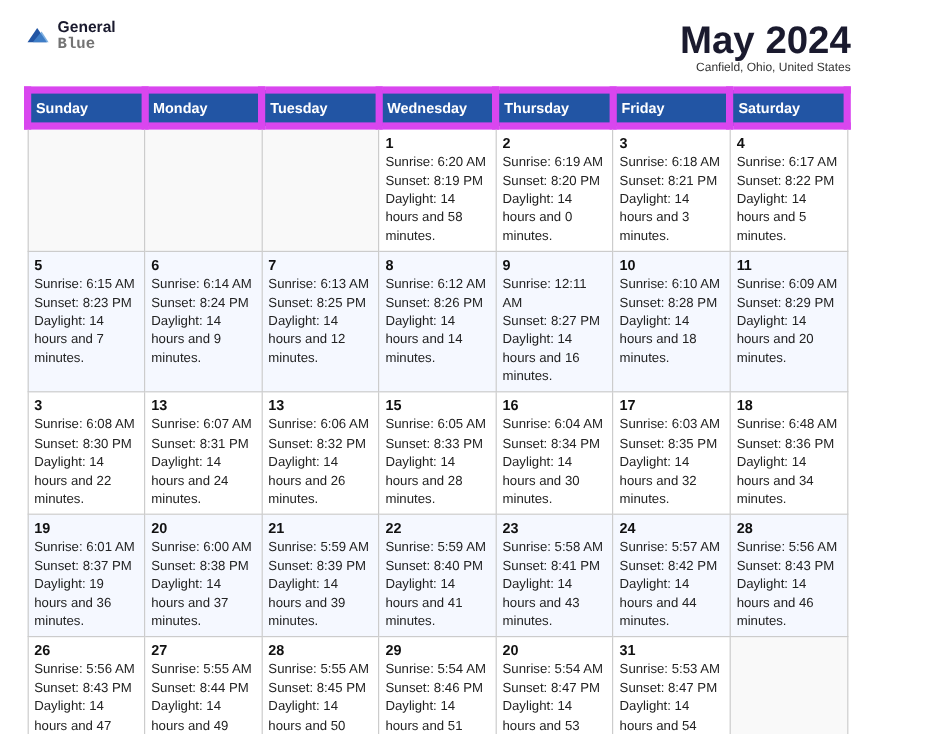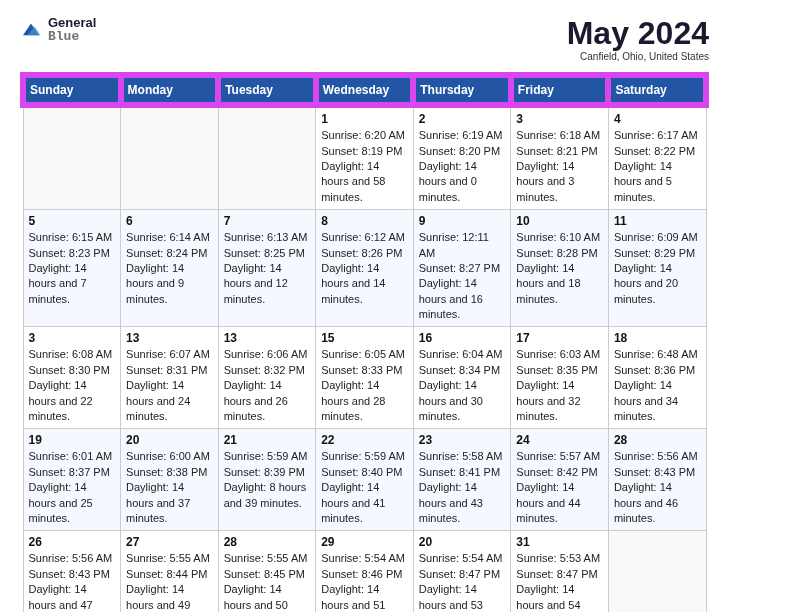--- a/index.html
+++ b/index.html
@@ -282,37 +282,37 @@
               <div>Daylight: 14 hours and 34 minutes.</div>
             </div>
           </td>
         </tr>
         <tr>
           <td>
             <div class="cell-date">19</div>
             <div class="cell-info">
               <div>Sunrise: 6:01 AM</div>
               <div>Sunset: 8:37 PM</div>
-              <div>Daylight: 14 hours and 25 minutes.</div>
+              <div>Daylight: 19 hours and 36 minutes.</div>
             </div>
           </td>
           <td>
             <div class="cell-date">20</div>
             <div class="cell-info">
               <div>Sunrise: 6:00 AM</div>
               <div>Sunset: 8:38 PM</div>
               <div>Daylight: 14 hours and 37 minutes.</div>
             </div>
           </td>
           <td>
             <div class="cell-date">21</div>
             <div class="cell-info">
               <div>Sunrise: 5:59 AM</div>
               <div>Sunset: 8:39 PM</div>
-              <div>Daylight: 8 hours and 39 minutes.</div>
+              <div>Daylight: 14 hours and 39 minutes.</div>
             </div>
           </td>
           <td>
             <div class="cell-date">22</div>
             <div class="cell-info">
               <div>Sunrise: 5:59 AM</div>
               <div>Sunset: 8:40 PM</div>
               <div>Daylight: 14 hours and 41 minutes.</div>
             </div>
           </td>

